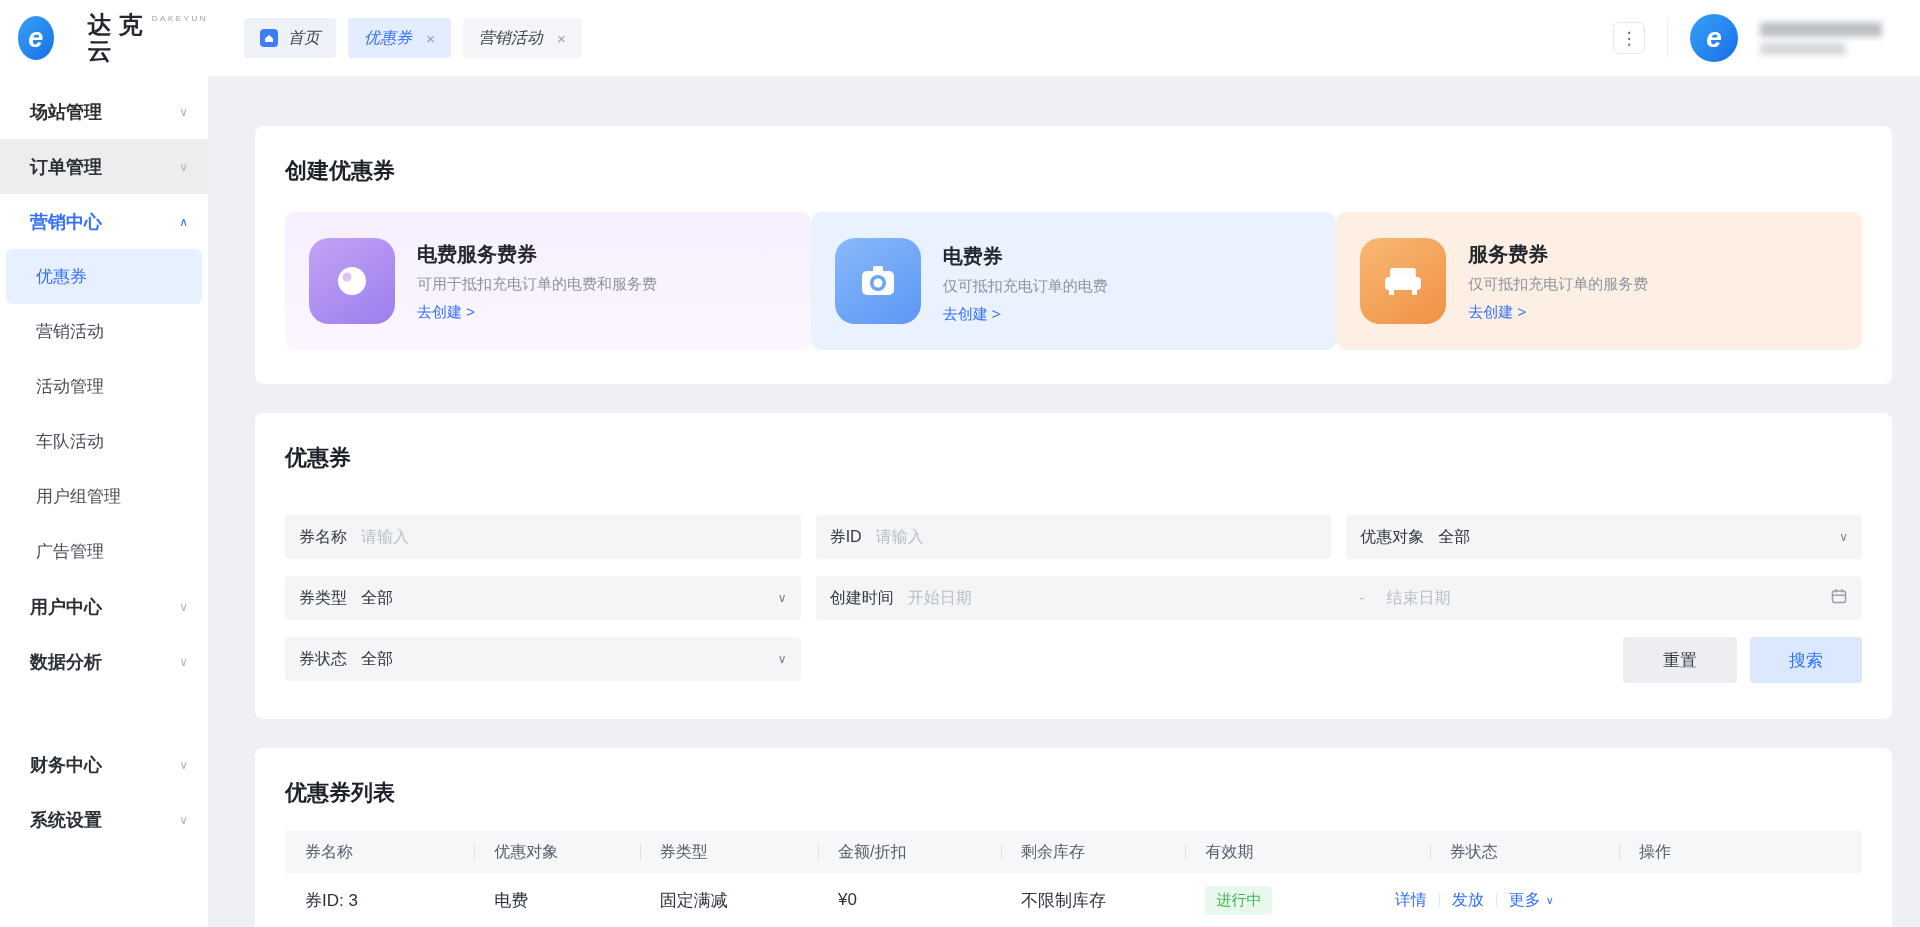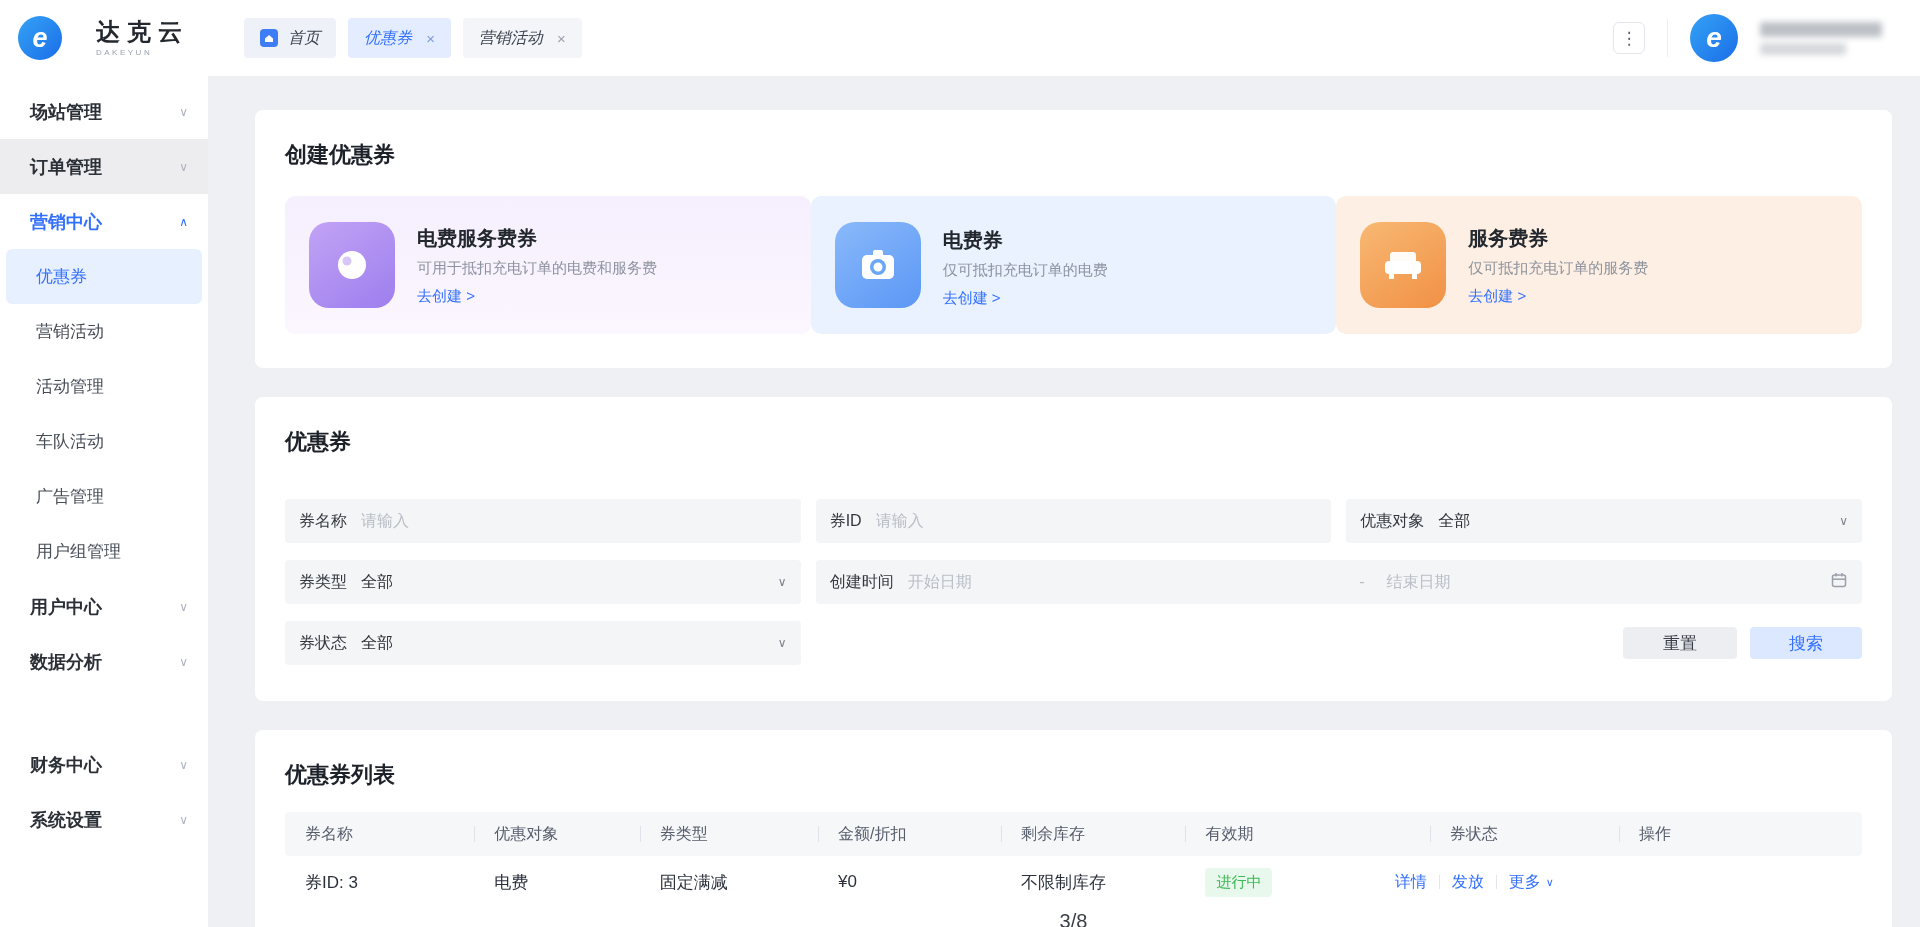--- a/index.html
+++ b/index.html
@@ -4,21 +4,21 @@
 <style>
   * { margin:0; padding:0; box-sizing:border-box; }
   html,body { width:1920px; height:927px; overflow:hidden; }
   body { font-family:"Liberation Sans","DejaVu Sans",sans-serif; background:#eef0f4; color:#2b2f36; }
   .page { position:relative; width:1920px; height:927px; overflow:hidden; }
 
   
   .topbar { position:absolute; top:0; left:0; right:0; height:76px; background:#fff; display:flex; align-items:center; z-index:3; }
   .brand { width:208px; flex:0 0 208px; display:flex; align-items:center; gap:10px; padding-left:18px; }
   .logo-circle { width:44px; height:44px; border-radius:50%; background:linear-gradient(135deg,#35a2f5,#1a6ee8); display:flex; align-items:center; justify-content:center; color:#fff; font-size:27px; font-weight:bold; font-style:italic; }
-  .brand-text { display:flex; flex-direction:column;margin-left:24px; }
+  .brand-text { display:flex; flex-direction:row;margin-left:24px; }
   .brand-name { font-size:24px; font-weight:bold; letter-spacing:7px; color:#23272e; line-height:1.1; }
   .brand-sub { font-size:8px; color:#9aa1ab; letter-spacing:2.5px; margin-top:2px; }
 
   .tabs { display:flex; align-items:flex-end; gap:12px; margin-left:36px;font-style:italic; }
   .tab { height:40px; display:inline-flex; align-items:center; gap:10px; padding:0 16px; border-radius:4px; font-size:16px; background:#f3f5f8; color:#3c4350; cursor:pointer; }
   .tab.home { background:#eef2f8; }
   .tab.active { background:#e3edff; color:#3370ff; }
   .tab .close { color:#9aa1ab; font-size:15px; margin-left:4px; }
   .tab.active .close { color:#7d9bdf; }
   .tab-icon { display:inline-flex; }
@@ -36,21 +36,21 @@
   .side-group { height:55px; display:flex; align-items:center; justify-content:space-between; padding:0 20px 0 30px; font-size:18px; font-weight:bold; color:#2b2f36; cursor:pointer; }
   .side-group .chev { color:#aeb4bd; font-size:12px; font-weight:normal; }
   .side-group.shaded { background:#ededf0; }
   .side-group.open { color:#3370ff; }
   .side-group.open .chev { color:#3370ff; }
   .side-sub { height:55px; display:flex; align-items:center; padding-left:36px; font-size:17px; color:#474d57; cursor:pointer; }
   .side-sub.active { background:#e7f0ff; color:#3370ff; border-radius:6px; margin:0 6px; padding-left:30px; }
   .side-spacer { height:48px; }
 
   
-  .main { position:absolute; left:208px; top:76px; right:0; bottom:0; padding:34px 28px 0 47px; overflow:hidden; }
+  .main { position:absolute; left:208px; top:76px; right:0; bottom:0; padding:50px 28px 0 47px; overflow:hidden; }
   .card { background:#fff; border-radius:8px; margin-bottom:29px; }
   .card h2 { font-size:22px; font-weight:bold; color:#1d2129; }
 
   
   .create-card { padding:30px 30px 34px; }
   .create-card h2 { margin-bottom:26px; }
   .promo-row { display:flex; }
   .promo { flex:1; border-radius:10px; padding:26px 24px; display:flex; align-items:center; gap:22px; cursor:pointer; }
   .promo.purple { background:linear-gradient(180deg,#f6effe,#fbf6ff); }
   .promo.blue   { background:#e9f2fe;align-items:flex-end; }
@@ -72,21 +72,21 @@
   .field input { flex:1; border:none; outline:none; background:transparent; font-size:16px; color:#33383f; font-family:inherit; }
   .field input::placeholder { color:#b9bec7; }
   .field .fvalue { flex:1; color:#2b2f36; }
   .field .chev { color:#7d828c; font-size:12px; }
   .field.date { grid-column:2 / 4; }
   .field .ph { color:#b9bec7; }
   .field .ph.start { flex:1; }
   .field .sep { color:#b9bec7; margin:0 8px; }
   .field .ph.end { flex:1; padding-left:14px; }
   .filter-actions { grid-column:3; display:flex; justify-content:flex-end; align-items:center; gap:13px; }
-  .btn { height:32px; border:none; border-radius:4px; font-size:17px; font-family:inherit; cursor:pointer; display:flex; align-items:center; justify-content:center; }
+  .btn { height:46px; border:none; border-radius:4px; font-size:17px; font-family:inherit; cursor:pointer; display:flex; align-items:center; justify-content:center; }
   .btn.reset { width:114px; background:#eceef2; color:#383d47; }
   .btn.search { width:112px; background:#dbe8ff; color:#3370ff; }
 
   
   .list-card { padding:30px 30px 10px; margin-bottom:0; }
   .list-card h2 { margin-bottom:22px; }
   .tbl { width:100%; }
   .tbl-head { display:flex; background:#f6f7f9; border-radius:4px; height:44px; }
   .tbl-head .cell { font-size:16px; color:#565d6b; font-weight:normal; }
   .cell { display:flex; align-items:center; padding-left:20px; position:relative; }
@@ -166,24 +166,24 @@
     <div class="side-sub">
       <span>营销活动</span>
     </div>
     <div class="side-sub">
       <span>活动管理</span>
     </div>
     <div class="side-sub">
       <span>车队活动</span>
     </div>
     <div class="side-sub">
+      <span>用户组管理</span>
+    </div>
+    <div class="side-sub">
       <span>广告管理</span>
-    </div>
-    <div class="side-sub">
-      <span>用户组管理</span>
     </div>
     <div class="side-group">
       <span>用户中心</span>
       <span class="chev">∨</span>
     </div>
     <div class="side-group">
       <span>数据分析</span>
       <span class="chev">∨</span>
     </div>
     <div class="side-spacer"></div>

